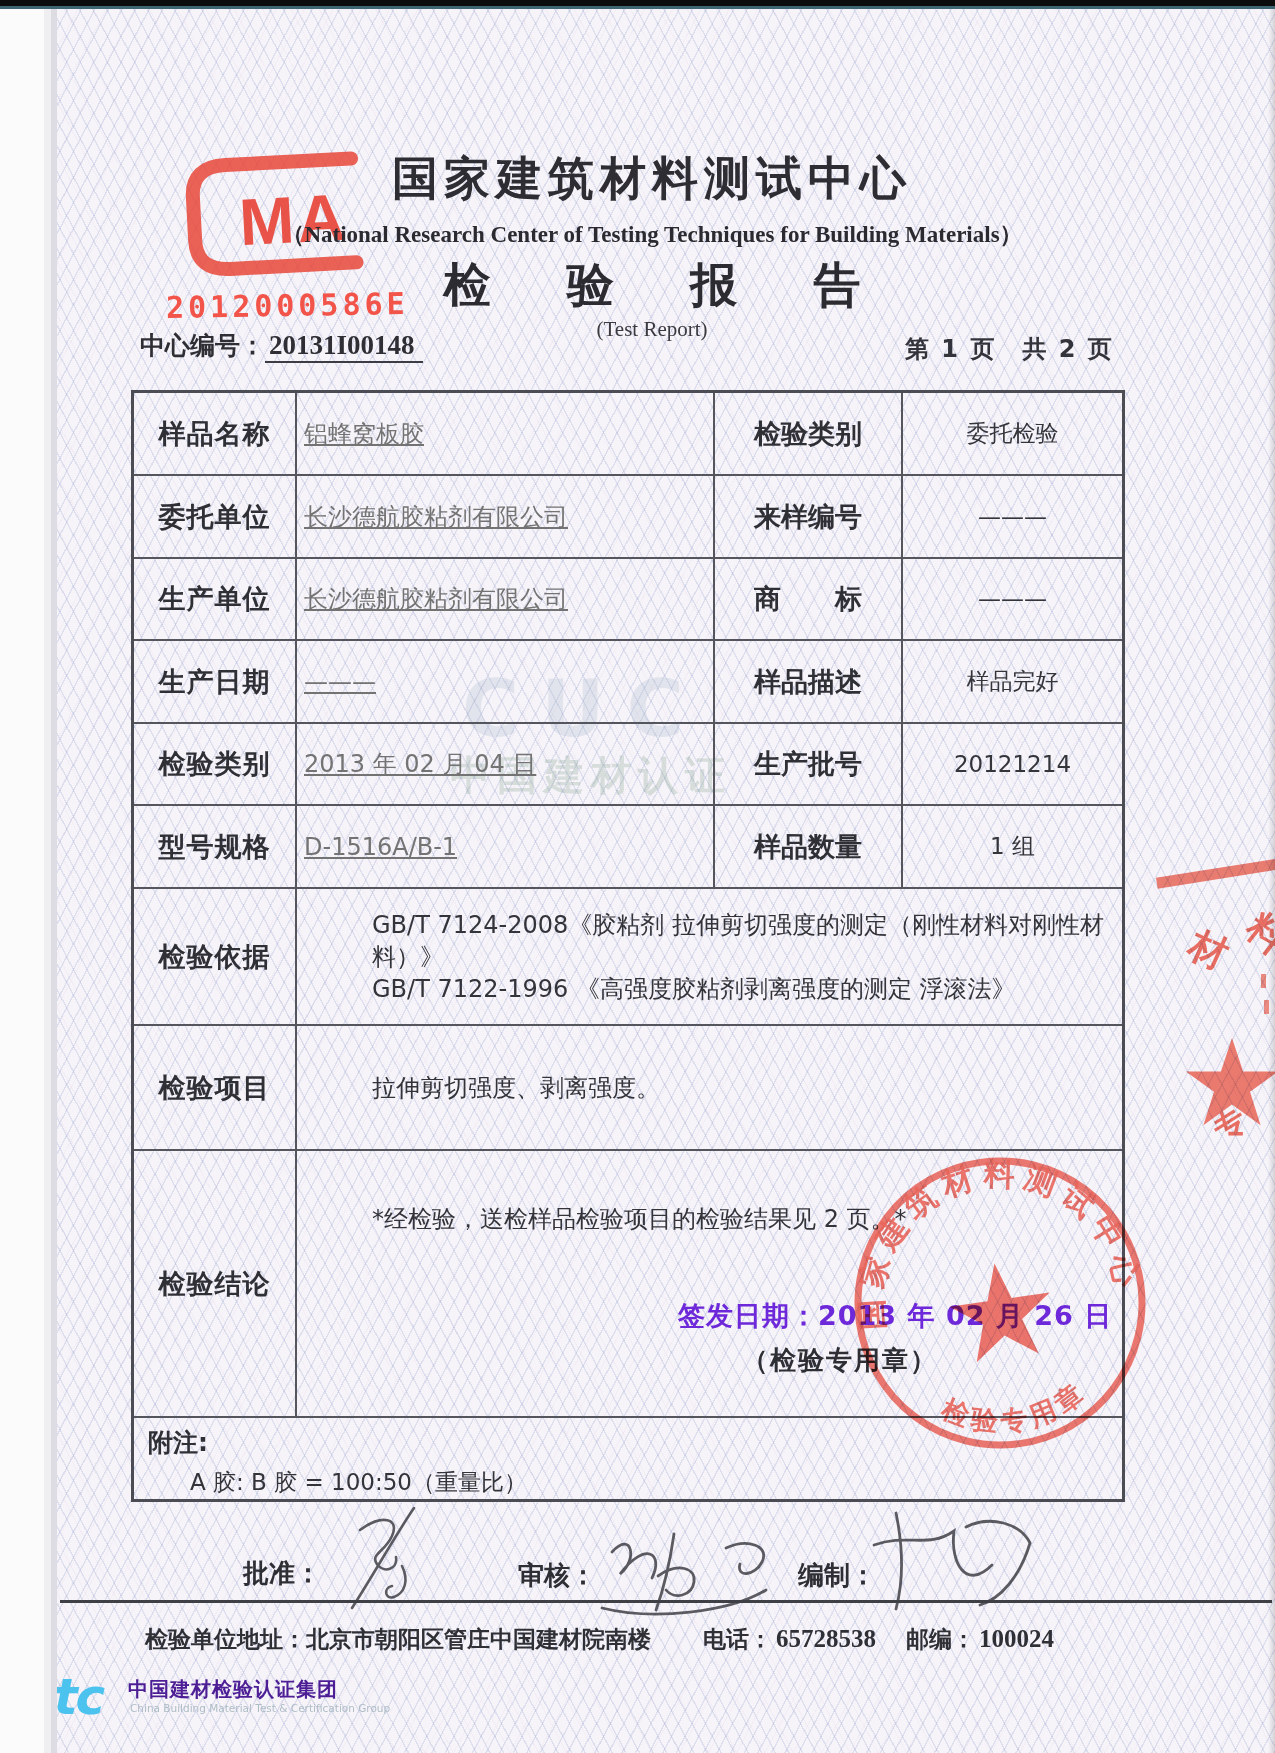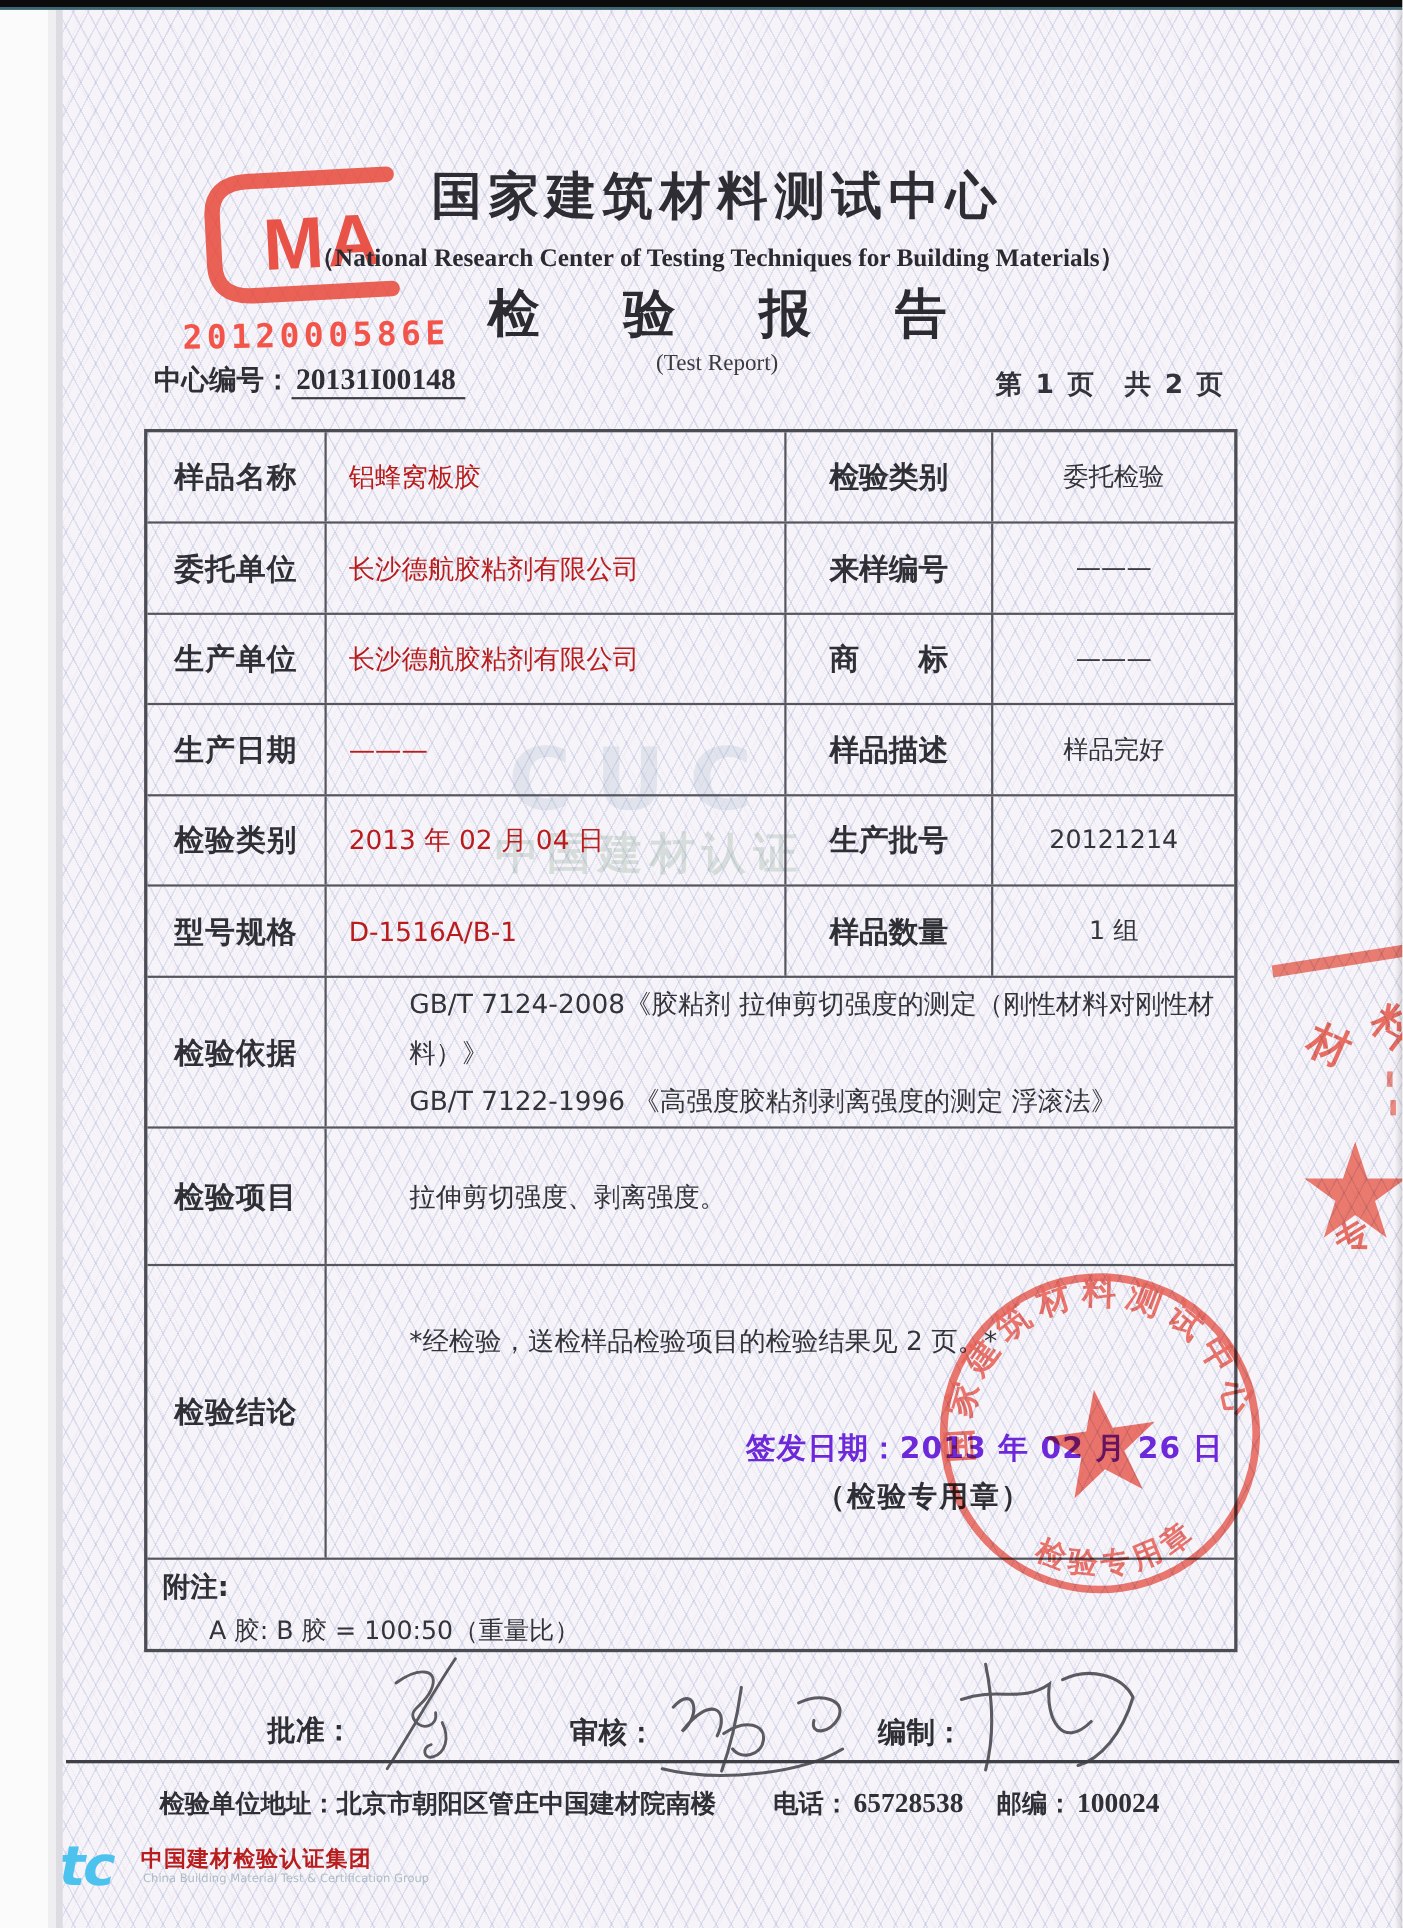--- a/index.html
+++ b/index.html
@@ -50,26 +50,26 @@
   .page-info{left:905px;top:333px;font-size:24px;font-weight:600;color:#33333b;letter-spacing:2px;}
 
   
   .tbl{left:131px;top:390px;width:994px;border:3px solid #4c4c54;z-index:3;box-sizing:border-box;
     background:transparent;}
   .trow{display:flex;border-bottom:2px solid #55555e;box-sizing:border-box;}
   .trow:last-child{border-bottom:none;}
   .cell{box-sizing:border-box;display:flex;align-items:center;}
   .c-lab{width:163px;border-right:2px solid #55555e;justify-content:center;
     font-size:27px;font-weight:700;color:#2f2f36;letter-spacing:1px;}
-  .c-val1{width:418px;border-right:2px solid #55555e;padding-left:20px;font-size:24px;color:#b91c1c;}
+  .c-val1{width:418px;border-right:2px solid #55555e;padding-left:7px;font-size:24px;color:#737373;text-decoration:underline;}
   .c-lab2{width:188px;border-right:2px solid #55555e;justify-content:center;
     font-size:27px;font-weight:700;color:#2f2f36;}
   .c-val2{flex:1;justify-content:center;font-size:23px;color:#34343b;border-radius:26px;}
   .c-wide{flex:1;flex-direction:column;align-items:flex-start;justify-content:center;
-    padding-left:75px;font-size:24px;color:#33333a;line-height:44px;}
+    padding-left:75px;font-size:24px;color:#33333a;line-height:32px;}
   .h83{height:83px;} .h82{height:82px;} .h137{height:137px;} .h125{height:125px;}
   .h267{height:267px;} .h81{height:81px;}
   .remark-cell{flex-direction:column;align-items:flex-start;justify-content:flex-start;
     padding:8px 0 0 14px;}
   .remark-label{font-size:25px;font-weight:700;color:#2f2f36;}
   .remark-value{font-size:23px;padding-left:42px;margin-top:8px;color:#33333a;}
 
   .conclusion-note{left:372px;top:1203px;font-size:24px;color:#33333a;z-index:3;}
   .issue-date{left:678px;top:1298px;font-size:27px;font-weight:700;color:#6d28d9;z-index:3;letter-spacing:1px;}
   .seal-note{left:742px;top:1343px;font-size:26px;font-weight:700;color:#2e2e35;z-index:3;letter-spacing:2px;}
@@ -88,21 +88,21 @@
   .footer-rule{left:60px;top:1600px;width:1212px;height:3px;background:#3f3f46;z-index:4;}
   .footer-line{left:145px;top:1624px;z-index:3;font-size:23px;font-weight:700;color:#2f2f36;
     display:flex;align-items:baseline;}
   .footer-line .phone-label{margin-left:52px;}
   .footer-line .phone-num{font-family:"Liberation Serif",serif;font-size:25px;margin-left:4px;}
   .footer-line .zip-label{margin-left:30px;}
   .footer-line .zip-num{font-family:"Liberation Serif",serif;font-size:25px;margin-left:4px;}
 
   .logo-mark{left:26px;top:1668px;z-index:4;font-size:50px;font-weight:800;color:#4cc2ee;
     letter-spacing:-2px;font-style:italic;}
-  .logo-cn{left:128px;top:1676px;z-index:4;font-size:20px;font-weight:700;color:#b91c1c;letter-spacing:1px;}
+  .logo-cn{left:128px;top:1676px;z-index:4;font-size:20px;font-weight:700;color:#4c1d95;letter-spacing:1px;}
   .logo-en{left:130px;top:1702px;z-index:4;font-size:10.5px;color:#aebcc6;}
 
   .seal-main{left:845px;top:1148px;z-index:6;transform:rotate(-8deg);mix-blend-mode:multiply;opacity:.9;}
   .seal-edge{left:1148px;top:852px;z-index:6;mix-blend-mode:multiply;opacity:.88;}
 </style>
 </head>
 <body>
 
 <div class="pattern"></div>
 <div class="top-band"></div>

